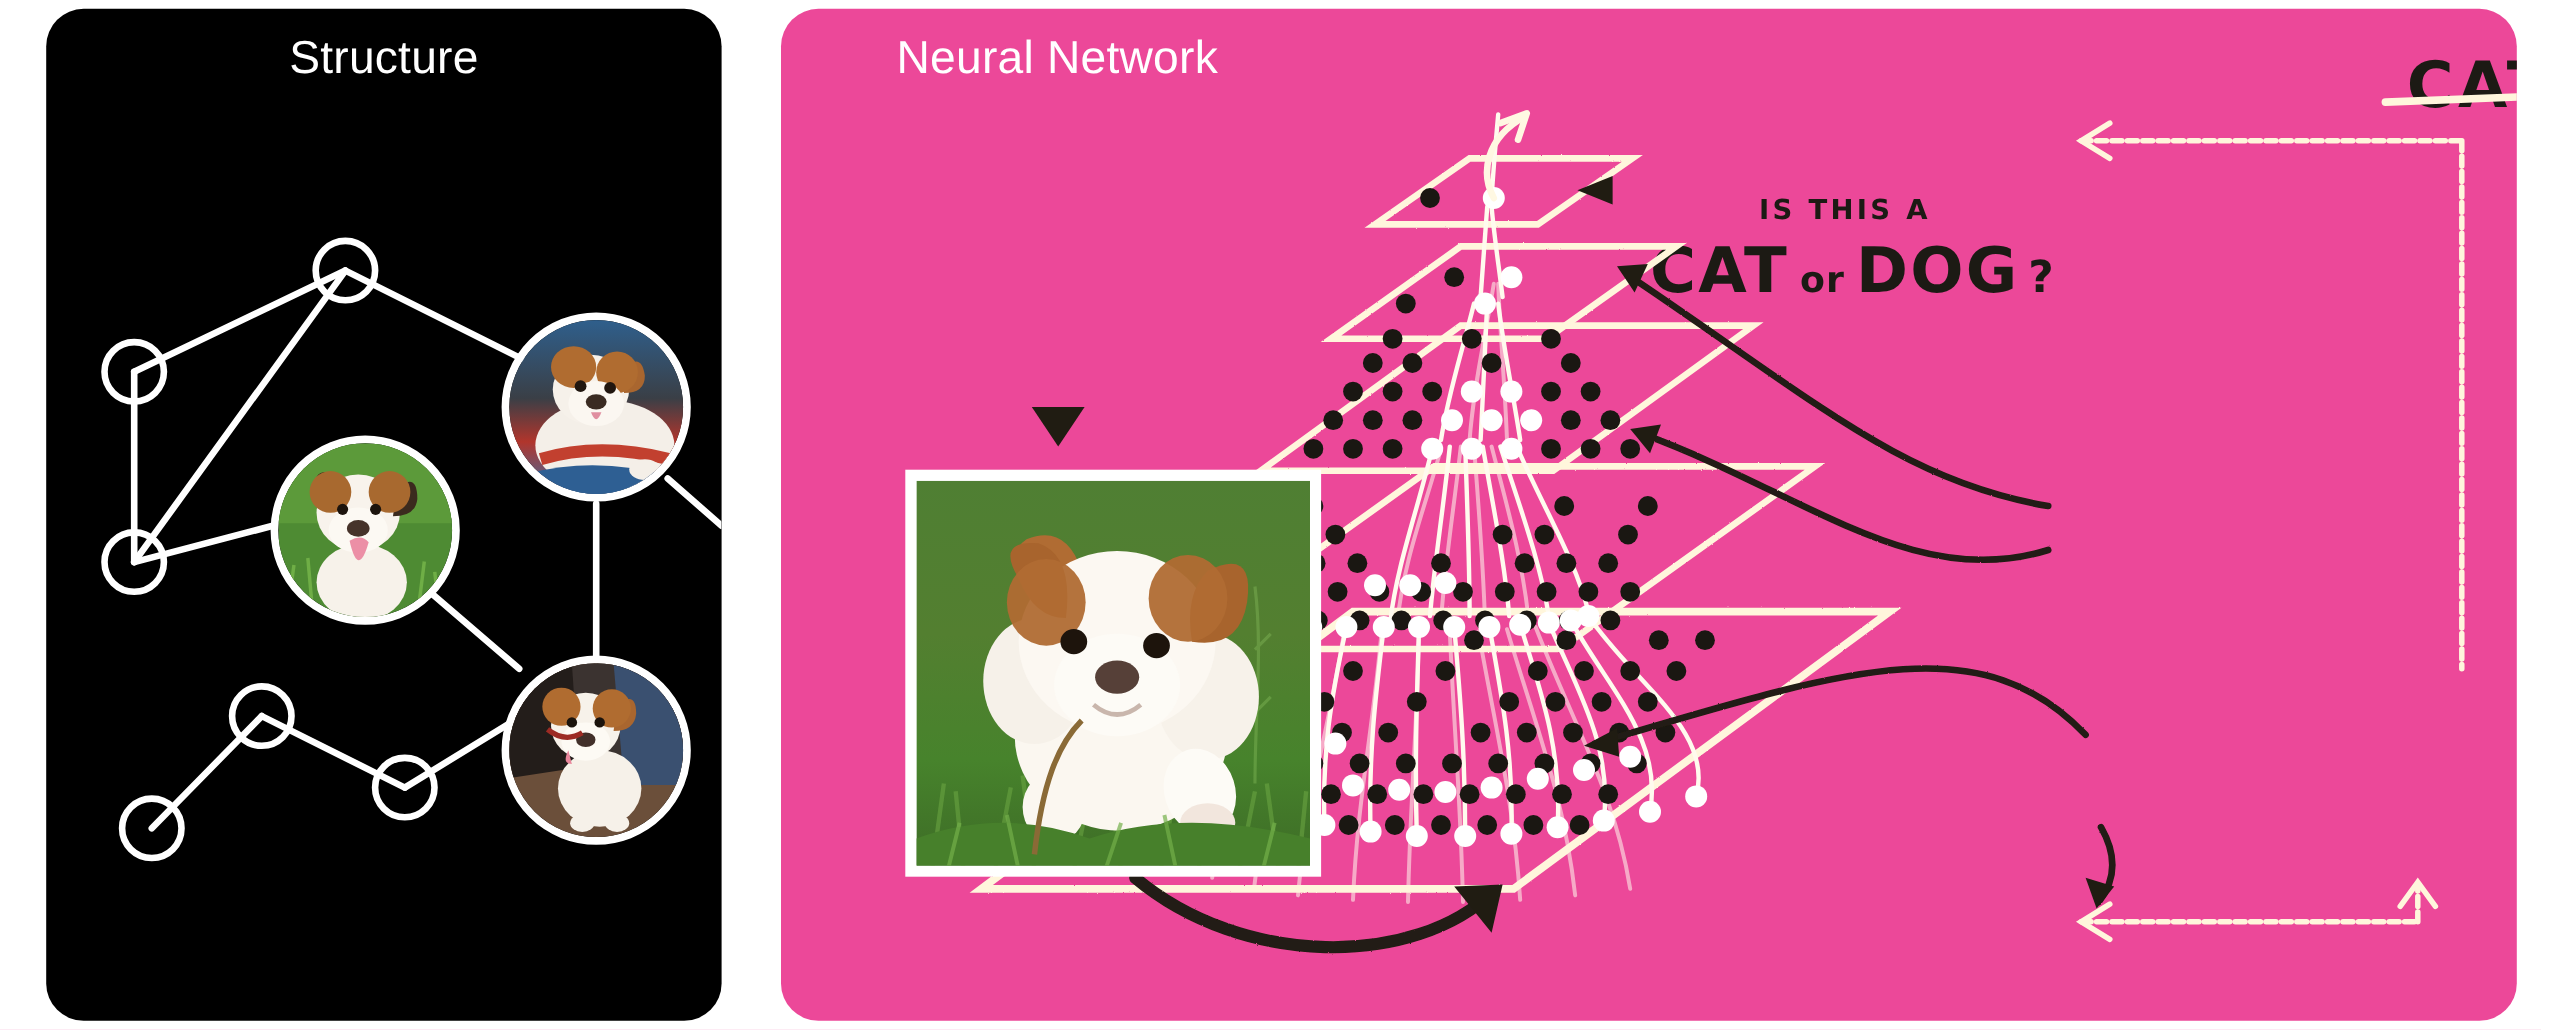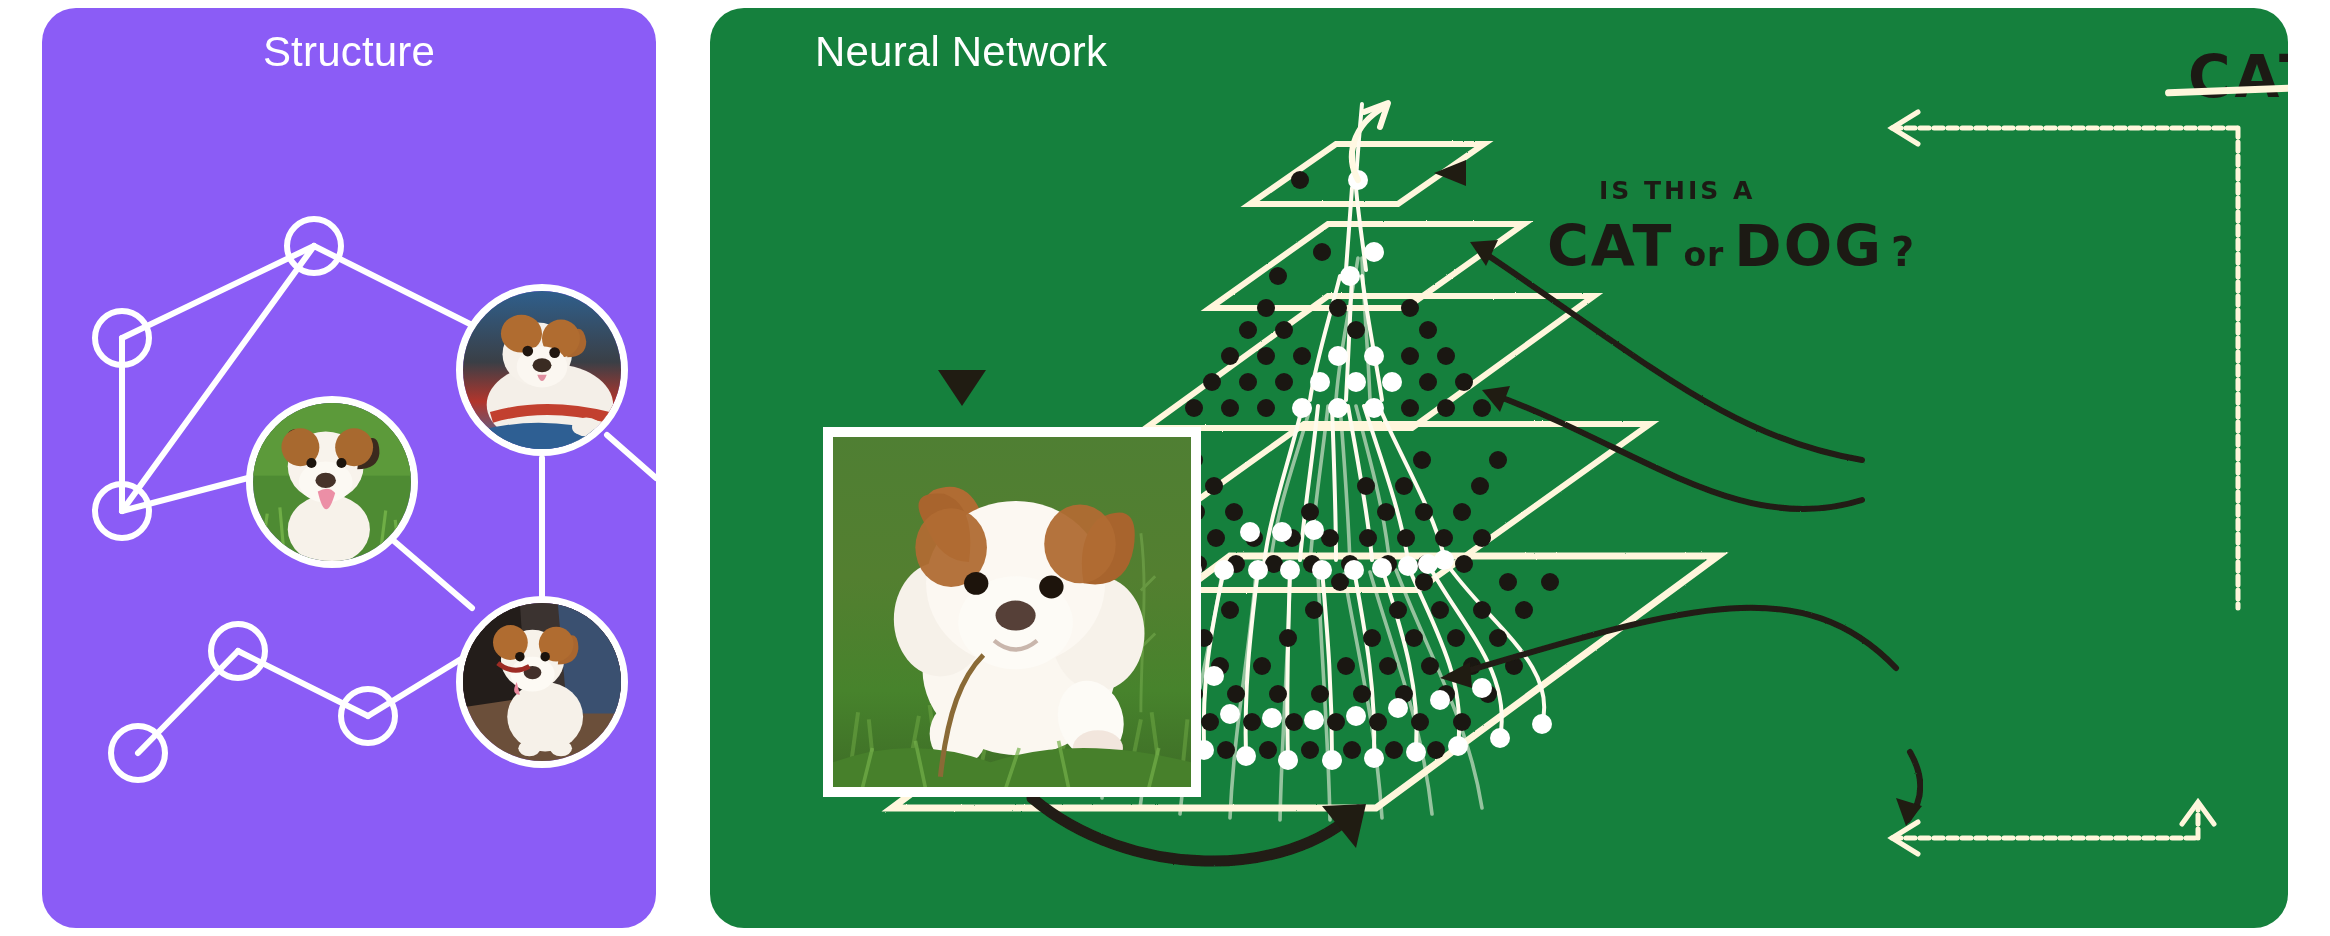--- a/index.html
+++ b/index.html
@@ -23,32 +23,32 @@
   .photo-inner{position:absolute;left:0;top:0;width:100%;height:100%;}
 
   
   #puppy-frame{position:absolute;left:823px;top:427px;width:378px;height:370px;background:#ffffff;box-sizing:border-box;padding:10px;}
   #puppy-photo{position:relative;width:100%;height:100%;overflow:hidden;}
 
   
   .hand{font-family:"DejaVu Sans",sans-serif;font-weight:700;color:#1c1a14;letter-spacing:2px;}
 
   #ask-line1{position:absolute;left:889px;top:168px;font-size:25px;letter-spacing:3px;}
-  #ask-line2{position:absolute;left:837px;top:205px;font-size:57px;letter-spacing:2px;white-space:nowrap;}
+  #ask-line2{position:absolute;left:790px;top:205px;font-size:57px;letter-spacing:2px;white-space:nowrap;}
   #ask-line2 .small-or{font-size:33px;font-weight:700;letter-spacing:1px;}
 
   #cat-word{position:absolute;left:1478px;top:35px;font-size:58px;letter-spacing:4px;}
   #cat-strike{position:absolute;left:1455px;top:78px;width:178px;height:7px;background:#FFF6DC;transform:rotate(-2.2deg);border-radius:4px;}
 </style>
 </head>
 <body>
 
 <div class="stage">
 
-  <div class="panel" id="structure-panel" style="background: #8b5cf6;">
+  <div class="panel" id="structure-panel" style="background: #000000;">
 
     <div class="panel-title" id="structure-title">Structure</div>
 
     <svg class="svgfull" viewBox="0 0 614 920">
       <g stroke="#ffffff" stroke-width="6" fill="none" stroke-linecap="round">
         <line x1="80" y1="330" x2="272" y2="238"></line>
         <line x1="80" y1="330" x2="80" y2="503"></line>
         <line x1="80" y1="503" x2="272" y2="238"></line>
         <line x1="80" y1="503" x2="206" y2="470"></line>
         <line x1="272" y1="238" x2="432" y2="318"></line>
@@ -140,21 +140,21 @@
         <ellipse cx="52" cy="34" rx="3" ry="3" fill="#1b130c"></ellipse>
         <ellipse cx="44" cy="44" rx="5.6" ry="4.2" fill="#42302a"></ellipse>
         <path d="M34 50 Q30 58 36 58 Z" fill="#e9879c"></path>
         <path d="M22 38 Q32 46 42 40" stroke="#9d2b24" stroke-width="3" fill="none"></path>
         <ellipse cx="42" cy="92" rx="7" ry="5" fill="#f6f1e9"></ellipse>
         <ellipse cx="62" cy="92" rx="7" ry="5" fill="#f6f1e9"></ellipse>
       </svg>
     </div>
   </div>
 
-  <div class="panel" id="nn-panel" style="background: #15803d;">
+  <div class="panel" id="nn-panel" style="background: #ec4899;">
 
     <div class="panel-title" id="nn-title">Neural Network</div>
 
     <div class="hand" id="ask-line1">IS THIS A</div>
     <div class="hand" id="ask-line2">
       <span>CAT</span><span class="small-or" style="padding:0 10px;">or</span><span>DOG</span><span style="font-size:40px;padding-left:8px;">?</span>
     </div>
 
     <div class="hand" id="cat-word">CAT</div>
     <div id="cat-strike"></div>

